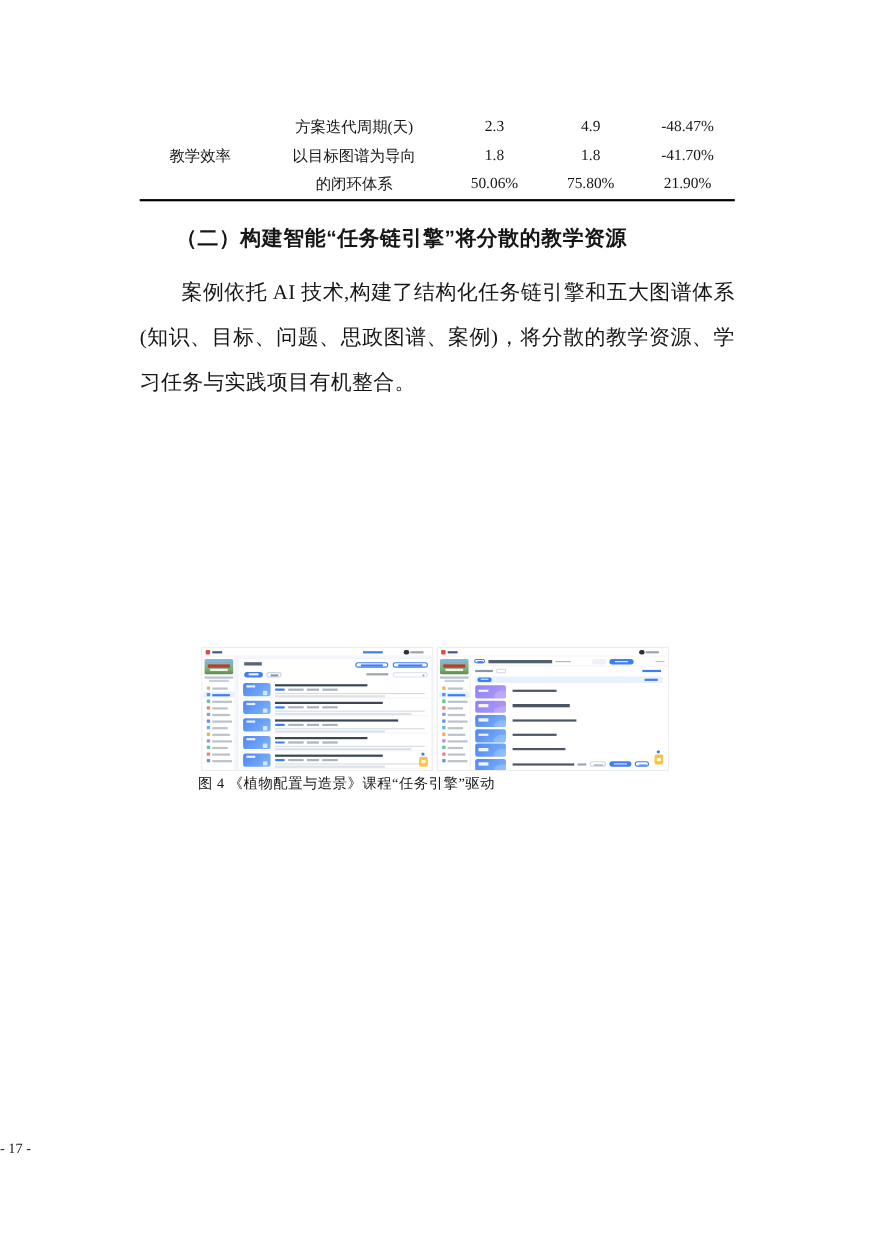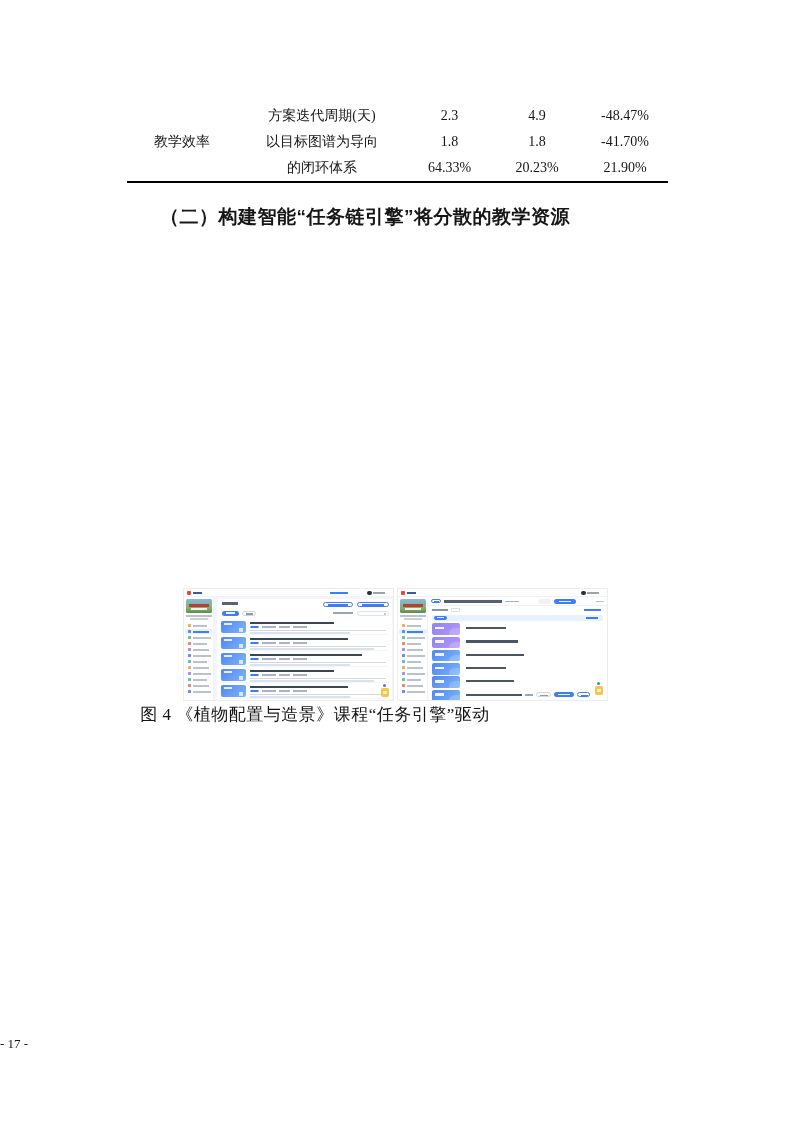--- a/index.html
+++ b/index.html
@@ -23,21 +23,21 @@
   #p2{top:369px;}
   #p3{top:745px;}
 
   
   .figure{position:absolute;left:183px;top:588px;width:425px;height:113px;}
   .shot{position:absolute;top:0;width:211px;height:113px;background:#fff;border:1px solid #ededf0;
         box-sizing:border-box;overflow:hidden;}
   #shot-left{left:0;}
   #shot-right{left:214px;}
   .fig-caption{position:absolute;left:0;top:703px;width:630px;text-align:center;
-               font-size:17px;letter-spacing:.5px;}
+               font-size:13px;letter-spacing:.5px;}
 
   
   .page-number{position:absolute;left:0;top:1036px;width:793px;font-size:13px;}
 </style>
 </head>
 <body>
 
 <div class="page">
 
   <div class="stats-table">
@@ -51,28 +51,29 @@
     <div class="tr">
       <div class="td">教学效率</div>
       <div class="td">以目标图谱为导向</div>
       <div class="td">1.8</div>
       <div class="td">1.8</div>
       <div class="td">-41.70%</div>
     </div>
     <div class="tr">
       <div class="td"></div>
       <div class="td">的闭环体系</div>
-      <div class="td">64.33%</div>
-      <div class="td">20.23%</div>
+      <div class="td">50.06%</div>
+      <div class="td">75.80%</div>
       <div class="td">21.90%</div>
     </div>
   </div>
 
   <h2 class="heading"><span class="heading-indent"></span><span>（二）构建智能“任务链引擎”将分散的教学资源</span></h2>
 
+  <p class="para" id="p1"><span>案例依托 AI 技术,构建了结构化任务链引擎和五大图谱体系(知识、目标、问题、思政图谱、案例)，将分散的教学资源、学习任务与实践项目有机整合。</span></p>
 
 
   <div class="figure">
     <div class="shot" id="shot-left">
         <div style="position: absolute; left: 0px; top: 0px; width: 209px; height: 8px; background: rgb(255, 255, 255); border-bottom: 1px solid rgb(242, 242, 242); box-sizing: border-box;">
           <div style="position: absolute; left: 3px; top: 2px; width: 4px; height: 4px; border-radius: 1px; background: rgb(225, 75, 60);"></div>
           <div style="position: absolute; left: 8.5px; top: 2.6px; width: 9px; height: 2.6px; background: rgb(60, 90, 153);"></div>
           <div style="position: absolute; left: 146px; top: 3px; width: 18px; height: 2.2px; background: rgb(63, 125, 242);"></div>
           <div style="position: absolute; left: 183px; top: 1.6px; width: 4.5px; height: 4.5px; border-radius: 50%; background: rgb(42, 47, 58);"></div>
           <div style="position: absolute; left: 189px; top: 3px; width: 12px; height: 2.2px; background: rgb(154, 164, 176);"></div>

